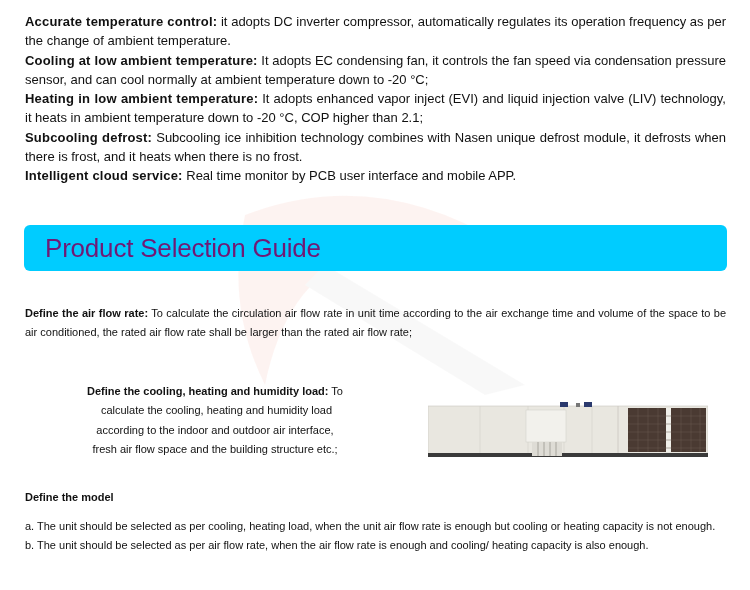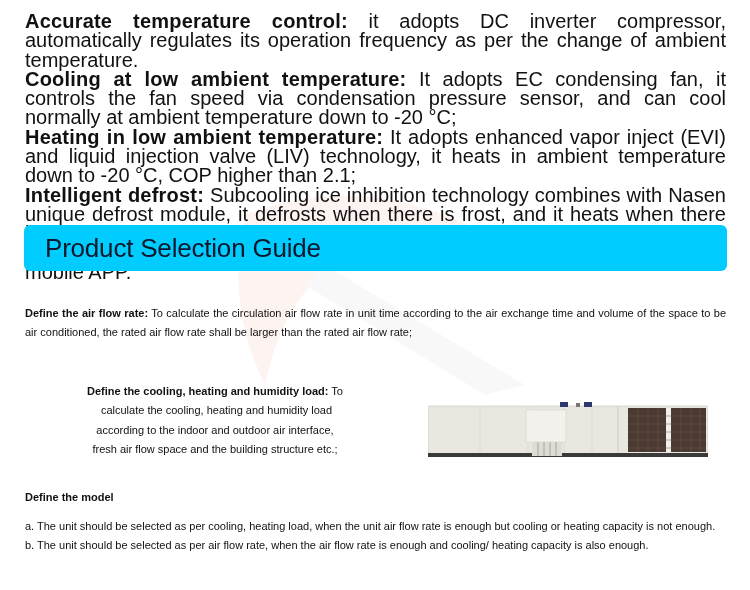--- a/index.html
+++ b/index.html
@@ -6,31 +6,31 @@
     body {
       width: 750px; height: 590px; position: relative; overflow: hidden;
       font-family: "Liberation Sans", sans-serif; color: #111;
     }
     .watermark {
       position: absolute; left: 205px; top: 185px; width: 340px; height: 220px;
       pointer-events: none; opacity: 0.06;
     }
     .features {
       position: absolute; left: 25px; top: 12px; width: 701px;
-      font-size: 20px; line-height: 19.3px; text-align: justify;
+      font-size: 13px; line-height: 19.3px; text-align: justify;
     }
     .features p { margin: 0; }
     .features b { font-weight: bold; letter-spacing: 0.2px; }
     .banner {
       position: absolute; left: 24px; top: 225px; width: 703px; height: 46px;
       background: #00ccff; border-radius: 6px;
       display: flex; align-items: center;
     }
     .banner-title {
-      margin-left: 21px; font-size: 26px; color: #0f172a; letter-spacing: -0.2px;
+      margin-left: 21px; font-size: 26px; color: #701a75; letter-spacing: -0.2px;
     }
     .section {
       position: absolute; left: 25px; width: 701px;
       font-size: 11px; line-height: 19.3px; text-align: justify;
     }
     .section p { margin: 0; }
     .airflow { top: 304px; }
     .load { top: 382px; width: 380px; text-align: center; }
     .load .indent { padding-left: 3px; }
     .model-title { top: 488px; }
@@ -44,21 +44,21 @@
 
 <svg class="watermark" viewBox="0 0 340 220">
   <path d="M40 30 Q170 -20 300 60 Q230 40 150 70 Q80 100 60 200 Q20 120 40 30 Z" fill="#e84a2a"></path>
   <path d="M120 80 L320 200 L280 210 L100 100 Z" fill="#999"></path>
 </svg>
 
 <div class="features">
   <p><b>Accurate temperature control:</b><span> it adopts DC inverter compressor, automatically regulates its operation frequency as per the change of ambient temperature.</span></p>
   <p><b>Cooling at low ambient temperature:</b><span> It adopts EC condensing fan, it controls the fan speed via condensation pressure sensor, and can cool normally at ambient temperature down to -20 °C;</span></p>
   <p><b>Heating in low ambient temperature:</b><span> It adopts enhanced vapor inject (EVI) and liquid injection valve (LIV) technology, it heats in ambient temperature down to -20 °C, COP higher than 2.1;</span></p>
-  <p><b>Intelligent defrost:</b><span> Subcooling ice inhibition technology combines with Nasen unique defrost module, it defrosts when there is frost, and it heats when there is no frost.</span></p>
+  <p><b>Subcooling defrost:</b><span> Subcooling ice inhibition technology combines with Nasen unique defrost module, it defrosts when there is frost, and it heats when there is no frost.</span></p>
   <p><b>Intelligent cloud service:</b><span> Real time monitor by PCB user interface and mobile APP.</span></p>
 </div>
 
 <div class="banner">
   <span class="banner-title">Product Selection Guide</span>
 </div>
 
 <div class="section airflow">
   <p><b>Define the air flow rate:</b><span> To calculate the circulation air flow rate in unit time according to the air exchange time and volume of the space to be air conditioned, the rated air flow rate shall be larger than the rated air flow rate;</span></p>
 </div>

